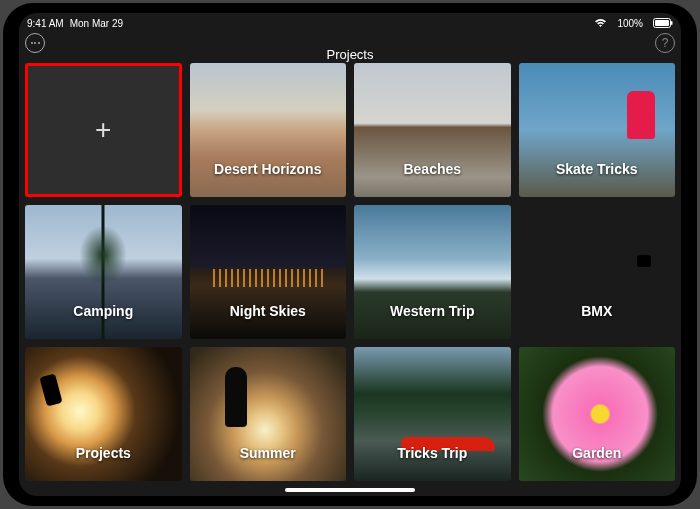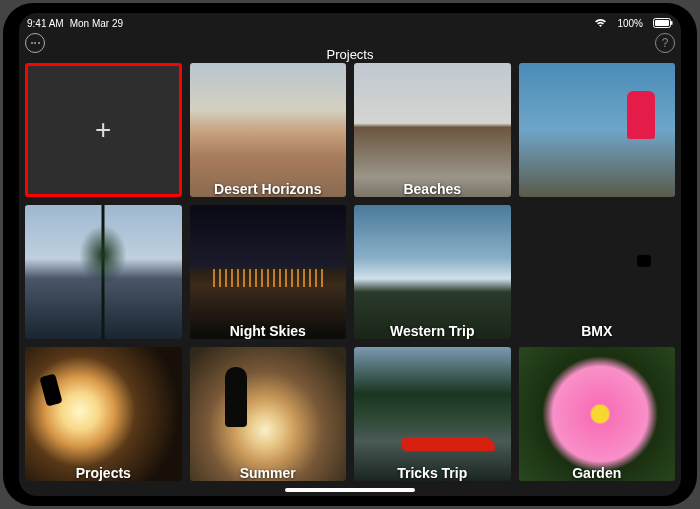--- a/index.html
+++ b/index.html
@@ -131,21 +131,21 @@
       font-weight: 200;
       color: #ddd;
       line-height: 1;
     }
     .project-label {
       position: relative;
       z-index: 2;
       color: #fff;
       font-weight: 700;
       font-size: 14px;
-      padding-bottom: 0;
+      padding-bottom: 20px;
       text-align: center;
       text-shadow: 0 1px 3px rgba(0,0,0,0.8);
     }
     .thumb-bg {
       position: absolute;
       inset: 0;
     }
     
     .thumb-desert { background: linear-gradient(to bottom, #b8c5d0 0%, #d4d0c0 35%, #c9a582 50%, #a87c5c 70%, #8a6a50 100%); }
     .thumb-beaches { background: linear-gradient(to bottom, #c0c8d0 0%, #d5d5d0 45%, #6b5540 48%, #9a9588 85%, #7a7568 100%); }
@@ -230,24 +230,26 @@
         <div class="project-label">Desert Horizons</div>
       </div>
 
       <div class="project-tile">
         <div class="thumb-bg thumb-beaches"></div>
         <div class="project-label">Beaches</div>
       </div>
 
       <div class="project-tile">
         <div class="thumb-bg thumb-skate"></div>
+        <div class="project-label">Skate Tricks</div>
       </div>
 
       <div class="project-tile">
         <div class="thumb-bg thumb-camping"></div>
+        <div class="project-label">Camping</div>
       </div>
 
       <div class="project-tile">
         <div class="thumb-bg thumb-night"></div>
         <div class="project-label">Night Skies</div>
       </div>
 
       <div class="project-tile">
         <div class="thumb-bg thumb-western"></div>
         <div class="project-label">Western Trip</div>

